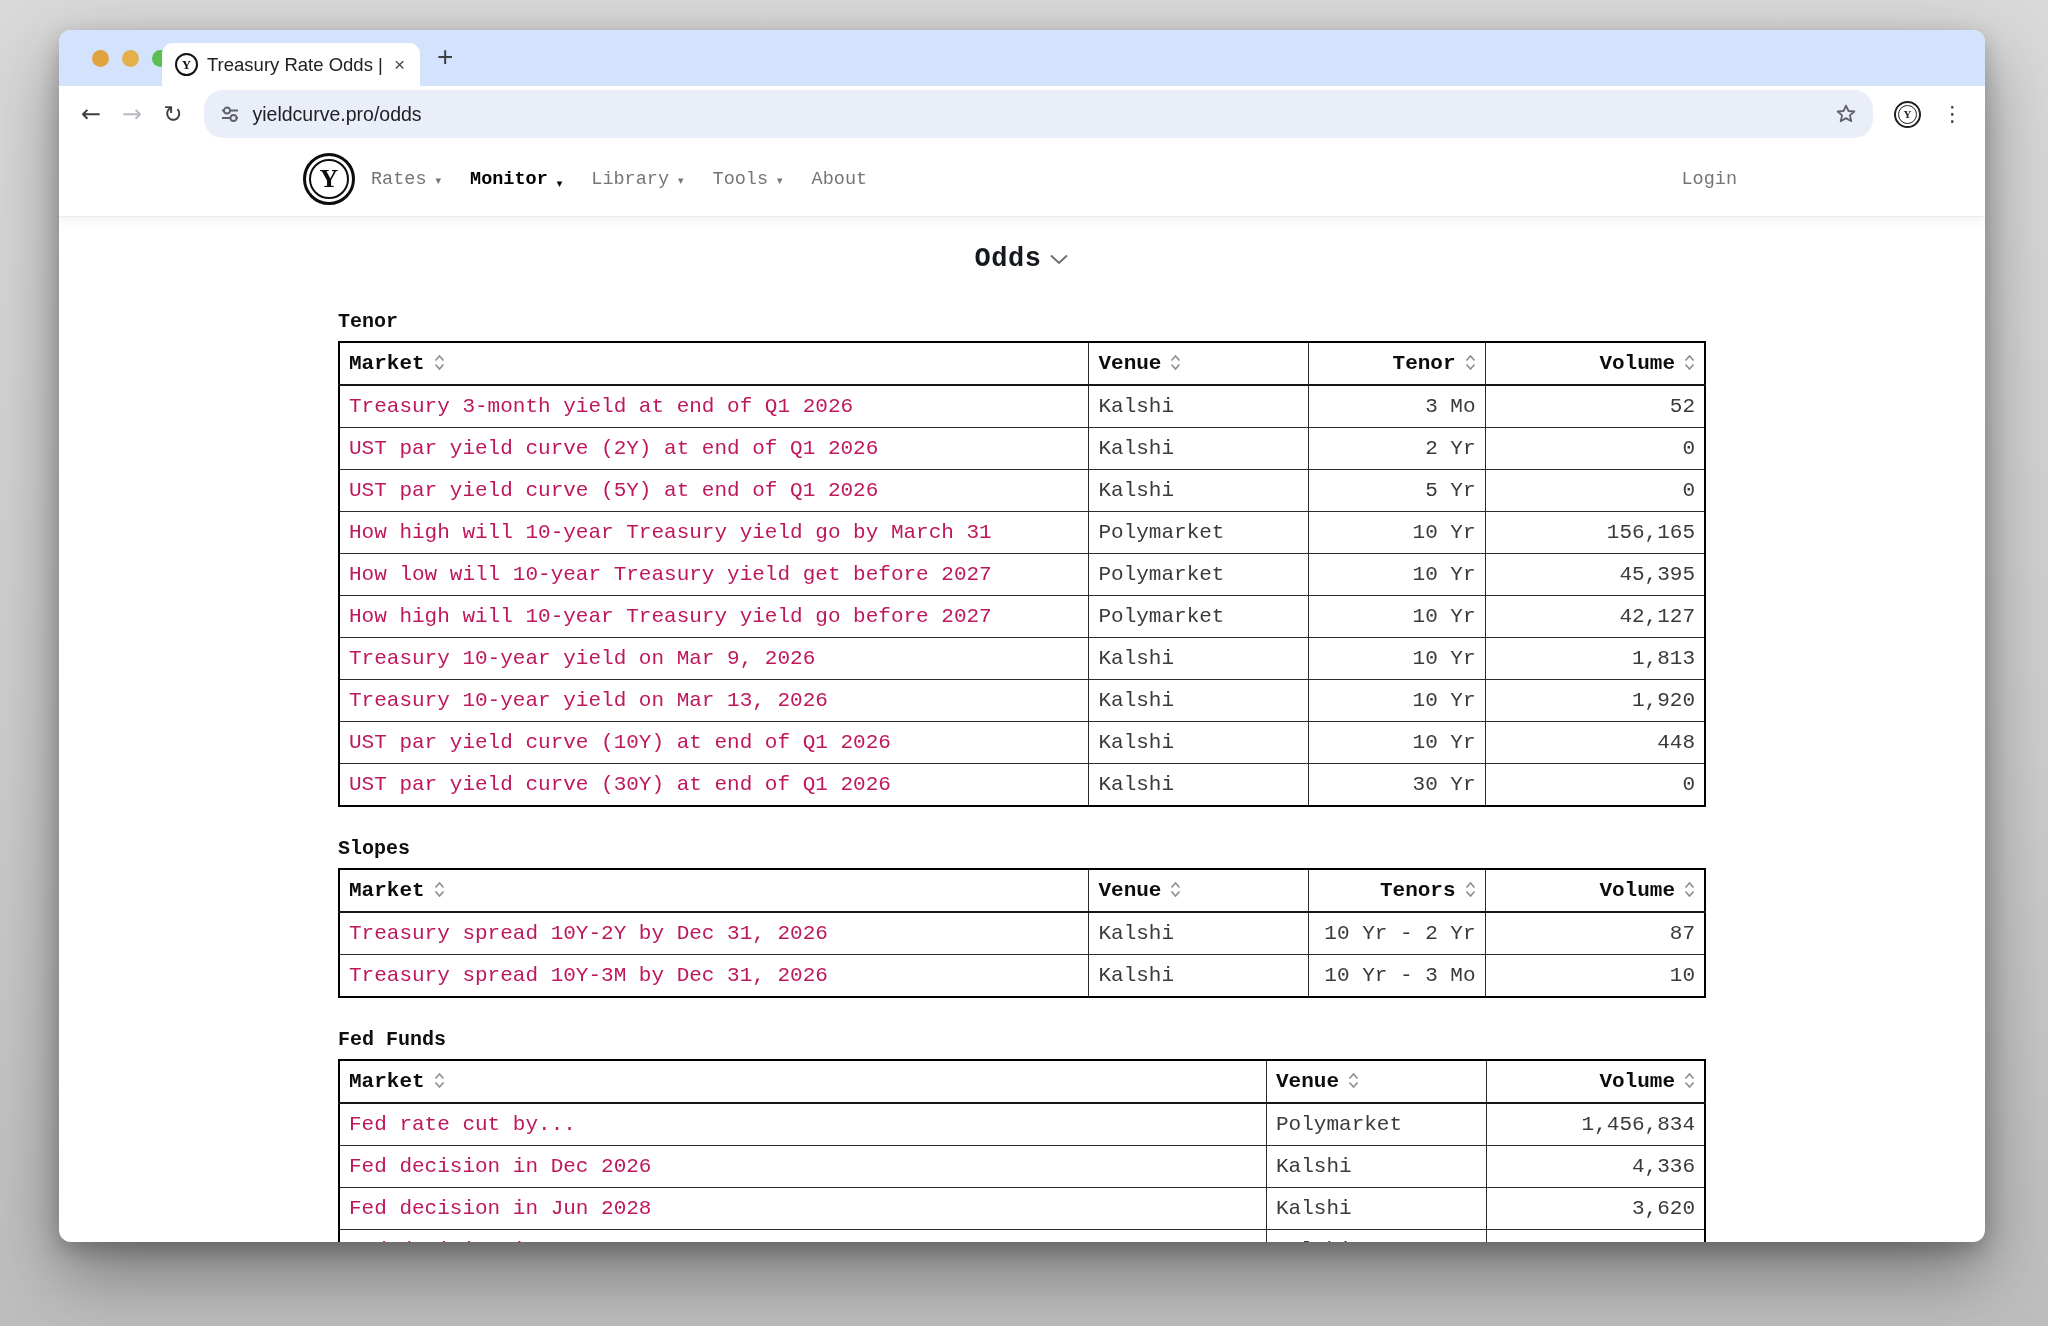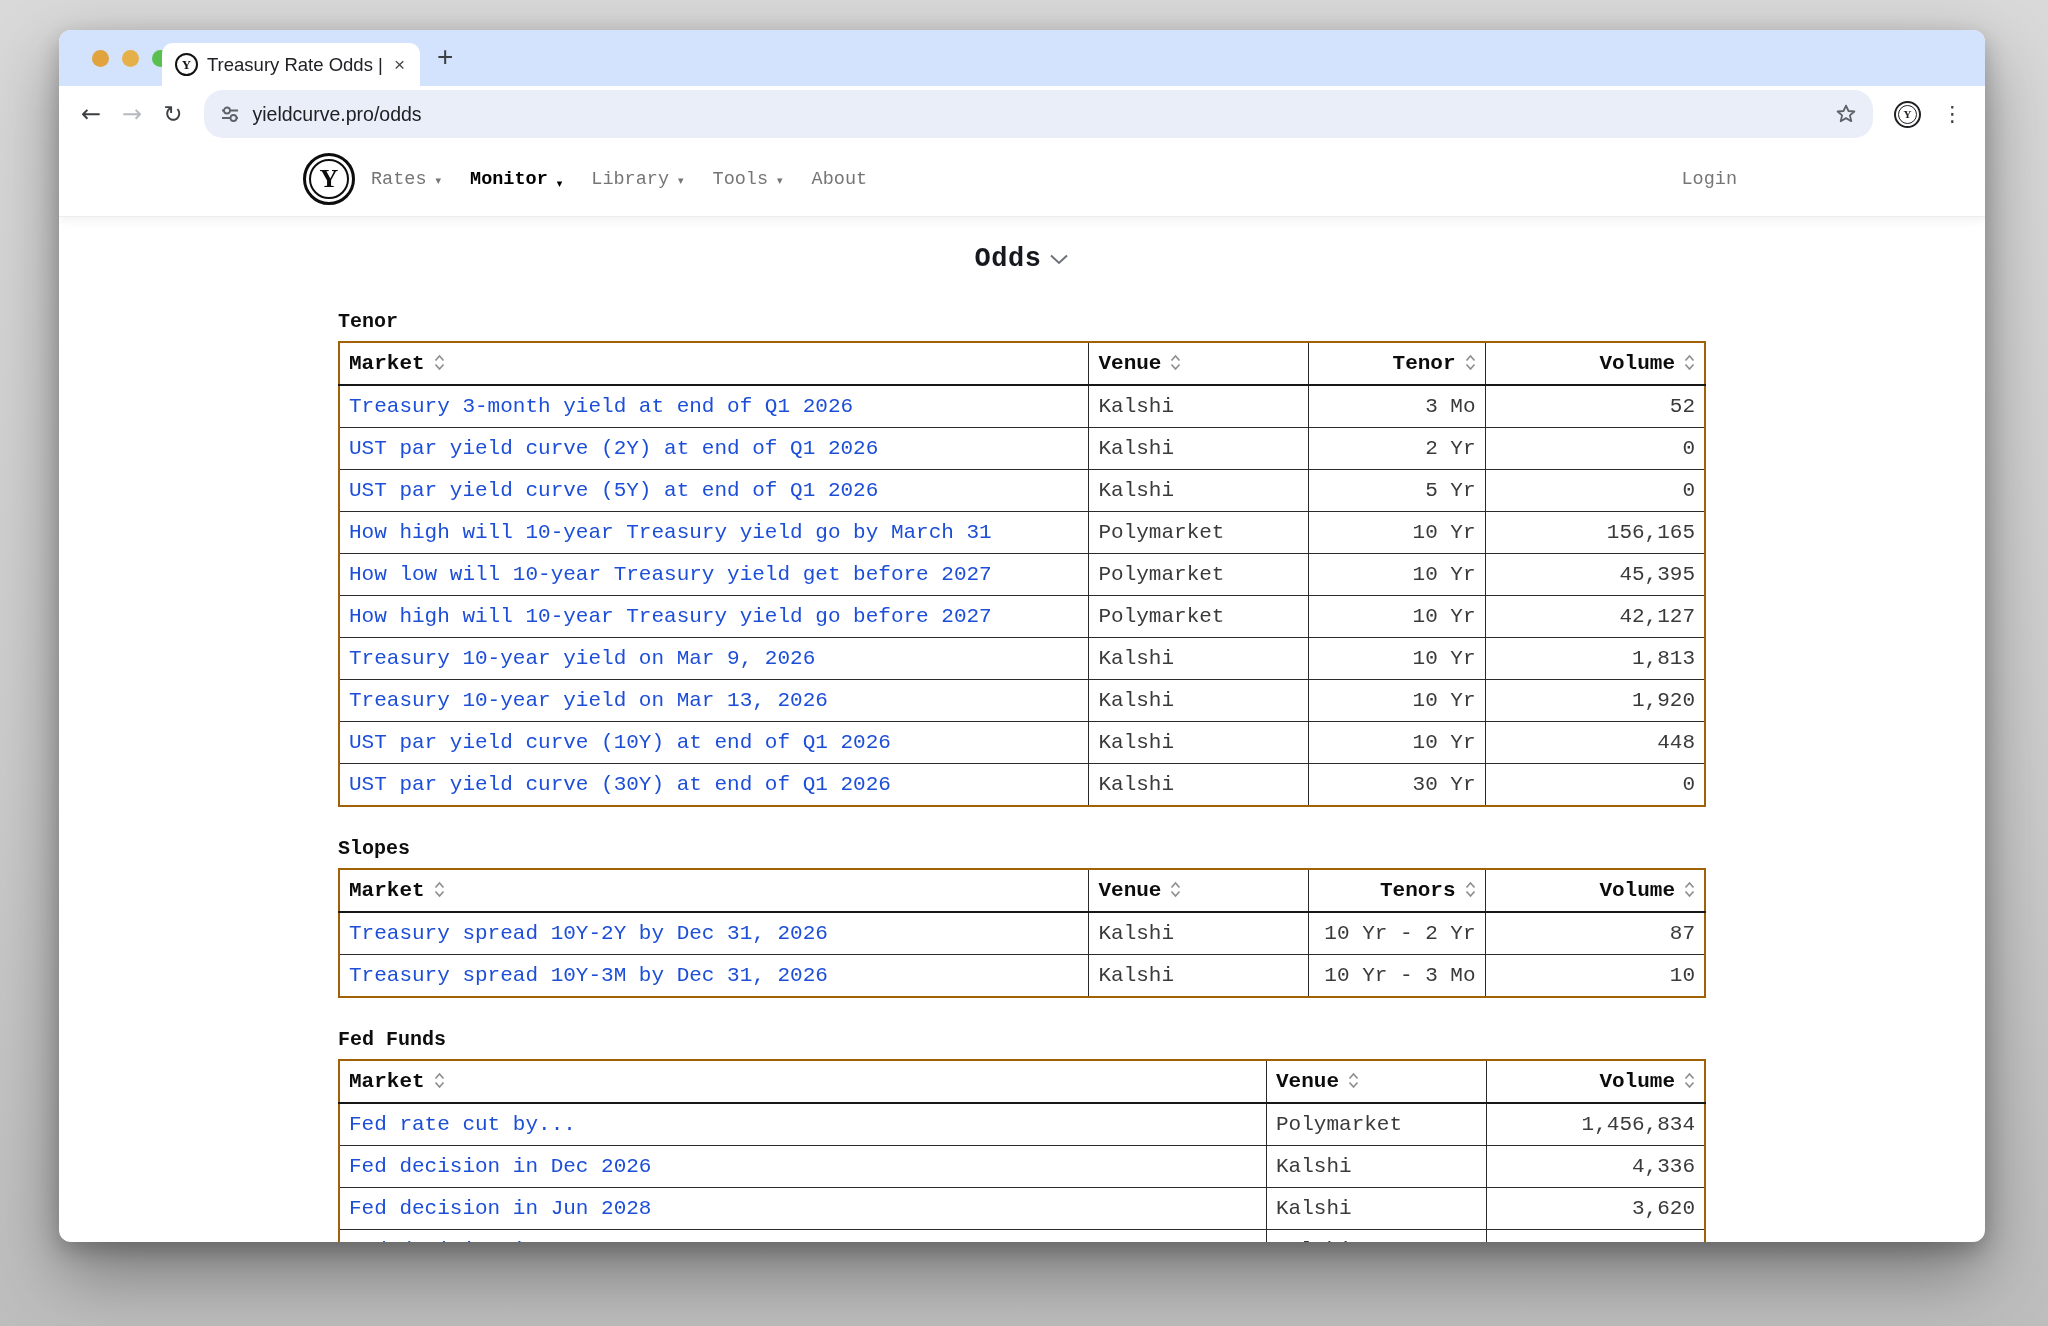--- a/index.html
+++ b/index.html
@@ -77,29 +77,29 @@
   .nav-item .arrow { font-family:"DejaVu Sans", sans-serif; font-size:11px; margin-top:2px; }
   .login { margin-left:auto; font-family:"Liberation Mono", monospace; font-size:18.5px; color:#757575;text-align:center; }
   
   .content { padding-top:28px; }
   .title-row { display:flex; align-items:center; justify-content:center; gap:8px; margin-bottom:36px; }
   .page-title { font-family:"Liberation Mono", monospace; font-weight:bold; font-size:27px; color:#15181d; letter-spacing:.5px; }
   .title-chevron path { fill:none; stroke:#6d7278; stroke-width:2; }
   .container { width:1368px; margin:0 auto; }
   .section-heading { font-family:"Liberation Mono", monospace; font-weight:bold; font-size:20px; color:#0e0e0e; margin:30px 0 8px; }
   .section-heading:first-of-type { margin-top:0; }
-  table { width:100%; border-collapse:collapse; table-layout:fixed; border:2px solid #a16207; }
+  table { width:100%; border-collapse:collapse; table-layout:fixed; border:2px solid #000000; }
   th, td {
     font-family:"Liberation Mono", monospace; font-size:21px; line-height:23px;
     padding:9px 9px; border:1px solid #2b2b2b; white-space:nowrap; overflow:hidden;
   }
   th { font-weight:bold; color:#0c0c0c; text-align:left; border-bottom:2px solid #171717; }
   td { color:#3a3a3a; }
   .right { text-align:right; }
-  td .mkt-link { color:#1d4ed8; cursor:pointer; }
+  td .mkt-link { color:#be185d; cursor:pointer; }
   .sort { vertical-align:-2px; margin-left:9px; }
   .sort path { fill:none; stroke:#8f8f8f; stroke-width:1.7; }
   th.right .sort { margin-left:9px; }
 </style>
 </head>
 <body>
 
 <div class="window">
 
   <div class="tabstrip">

